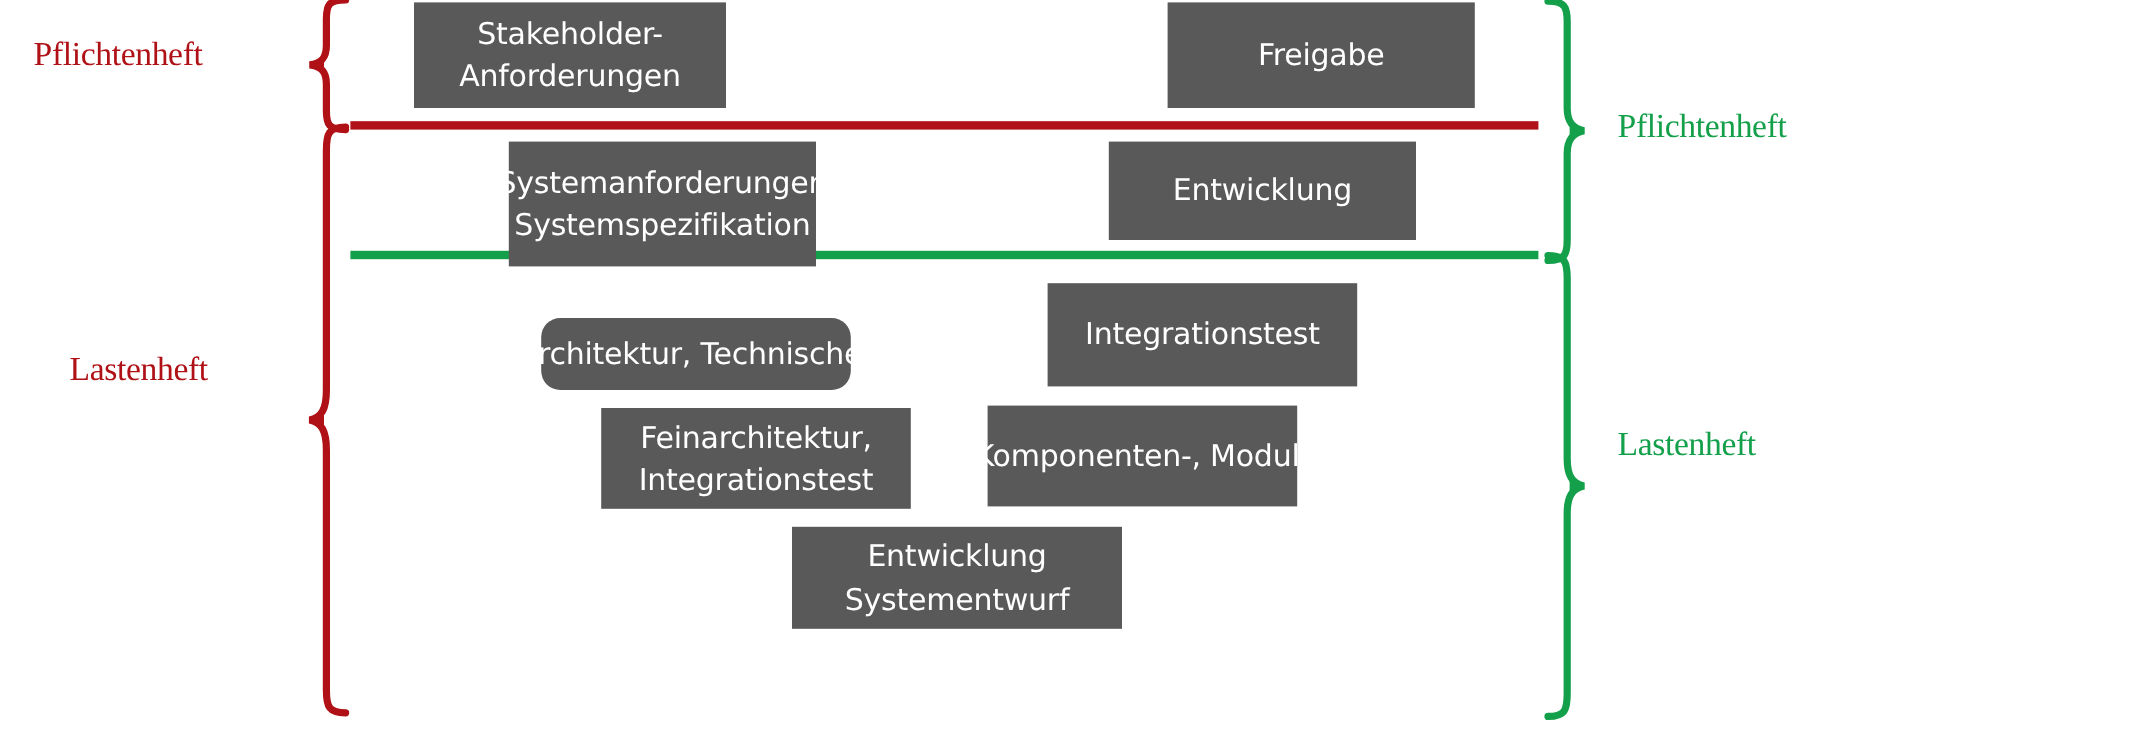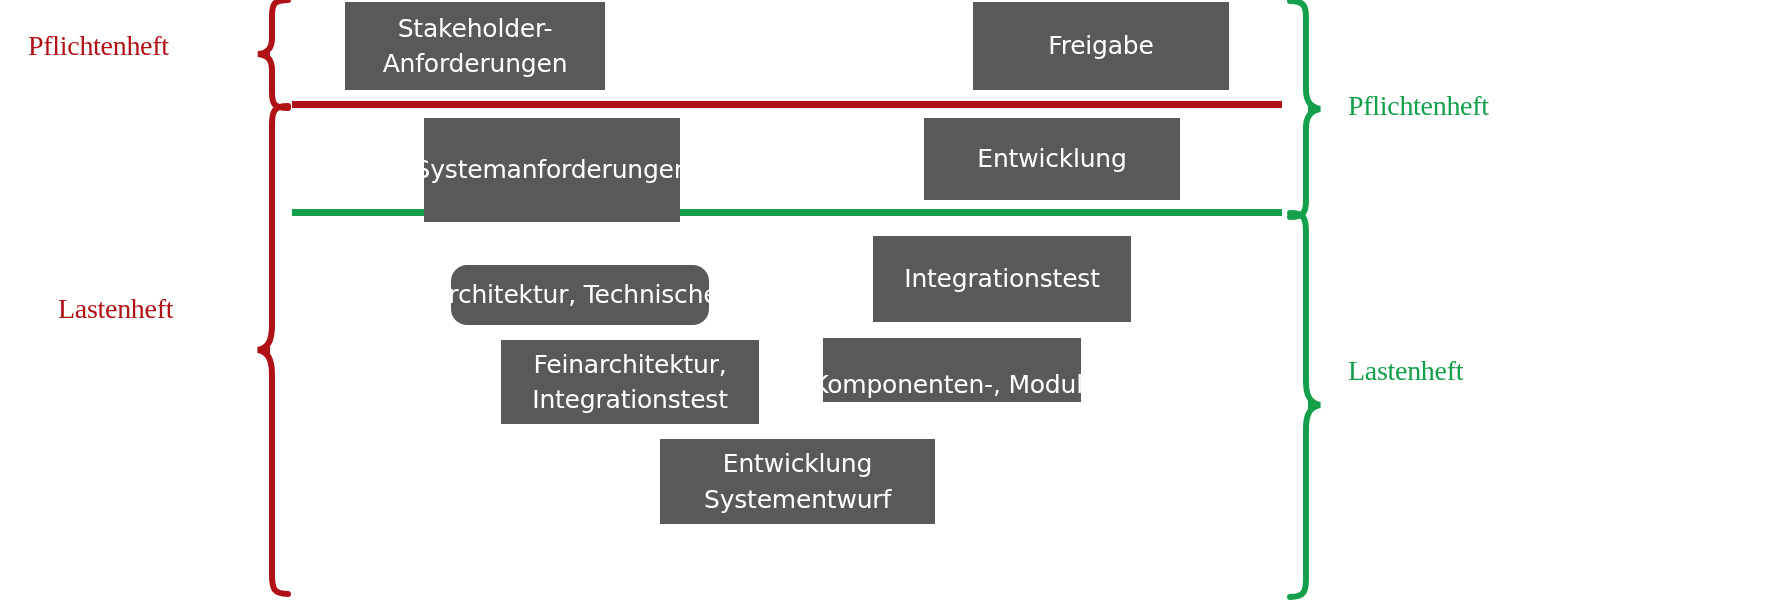--- a/index.html
+++ b/index.html
@@ -117,40 +117,41 @@
     <span>Stakeholder-</span>
     <span>Anforderungen</span>
   </div>
 
   <div class="box" style="left:973px;top:2px;width:256px;height:88px;">
     <span>Freigabe</span>
   </div>
 
   <div class="box" style="left:400px;top:118px;width:256px;height:104px;margin-left:24px;">
     <span>Systemanforderungen</span>
+    <span>Systemspezifikation</span>
   </div>
 
   <div class="box" style="left:924px;top:118px;width:256px;height:82px;">
     <span>Entwicklung</span>
   </div>
 
   <div class="box" style="left:451px;top:265px;width:258px;height:60px;border-radius:16px;">
     <span>Architektur, Technischer</span>
   </div>
 
   <div class="box" style="left:873px;top:236px;width:258px;height:86px;">
     <span>Integrationstest</span>
   </div>
 
   <div class="box" style="left:501px;top:340px;width:258px;height:84px;">
     <span>Feinarchitektur,</span>
     <span>Integrationstest</span>
   </div>
 
-  <div class="box" style="left:823px;top:338px;width:258px;height:64px;justify-content:flex-end;">
+  <div class="box" style="left:823px;top:338px;width:258px;height:84px;">
     <span>Komponenten-, Modul-</span>
   </div>
 
   <div class="box" style="left:660px;top:439px;width:275px;height:85px;">
     <span>Entwicklung</span>
     <span>Systementwurf</span>
   </div>
 
 </div>
 

